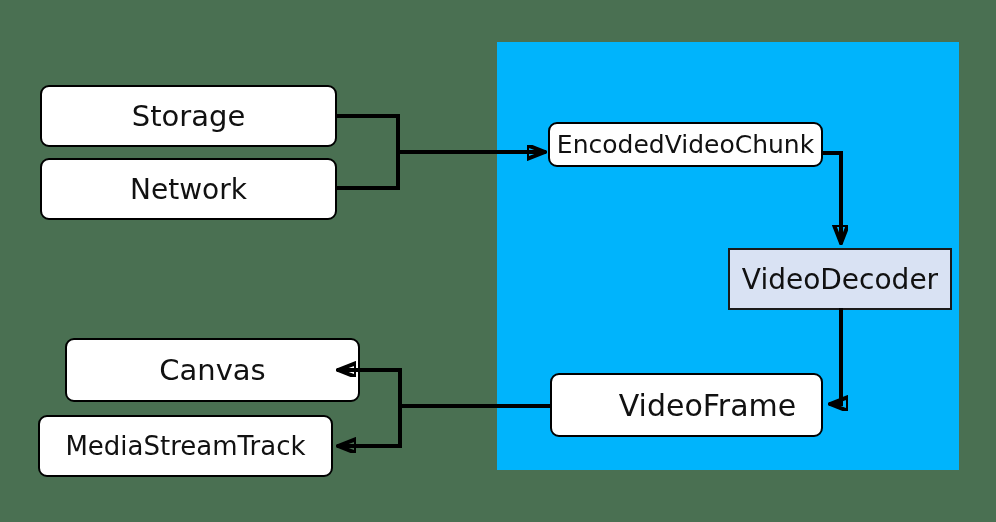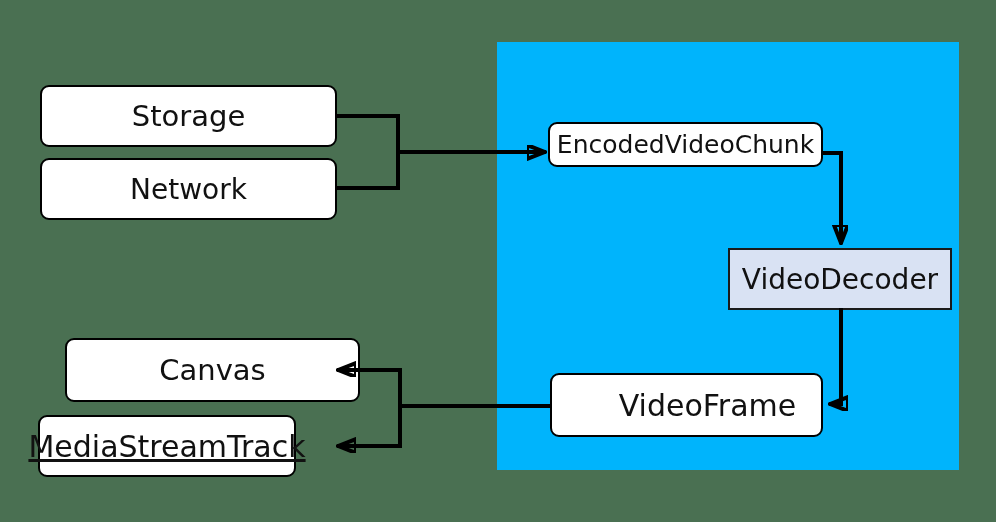--- a/index.html
+++ b/index.html
@@ -31,21 +31,21 @@
     border: 2px solid #000000;
     box-sizing: border-box;
     color: #111111;
     text-align: center;
     white-space: nowrap;
   }
   .rounded { border-radius: 9px; }
   .n-storage           { left: 40px;  top: 85px;  width: 297px; height: 62px; font-size: 29px; }
   .n-network           { left: 40px;  top: 158px; width: 297px; height: 62px; font-size: 28px; }
   .n-canvas            { left: 38px;  top: 338px; width: 295px; height: 64px; font-size: 29px; margin-left: 27px; }
-  .n-mediastreamtrack  { left: 38px;  top: 415px; width: 258px; height: 62px; font-size: 30px; text-decoration: underline; }
+  .n-mediastreamtrack  { left: 38px;  top: 415px; width: 295px; height: 62px; font-size: 26px; }
   .n-encodedvideochunk { left: 548px; top: 122px; width: 275px; height: 45px; font-size: 25px; }
   .n-videodecoder      { left: 728px; top: 248px; width: 224px; height: 62px; font-size: 28px;
                          border: 2px solid #1a1a1a; border-radius: 0; background: #D9E2F3; }
   .n-videoframe        { left: 550px; top: 373px; width: 273px; height: 64px; font-size: 30px; padding-left: 42px; }
   .connectors {
     position: absolute;
     left: 0; top: 0;
     width: 996px; height: 522px;
     pointer-events: none;
   }

